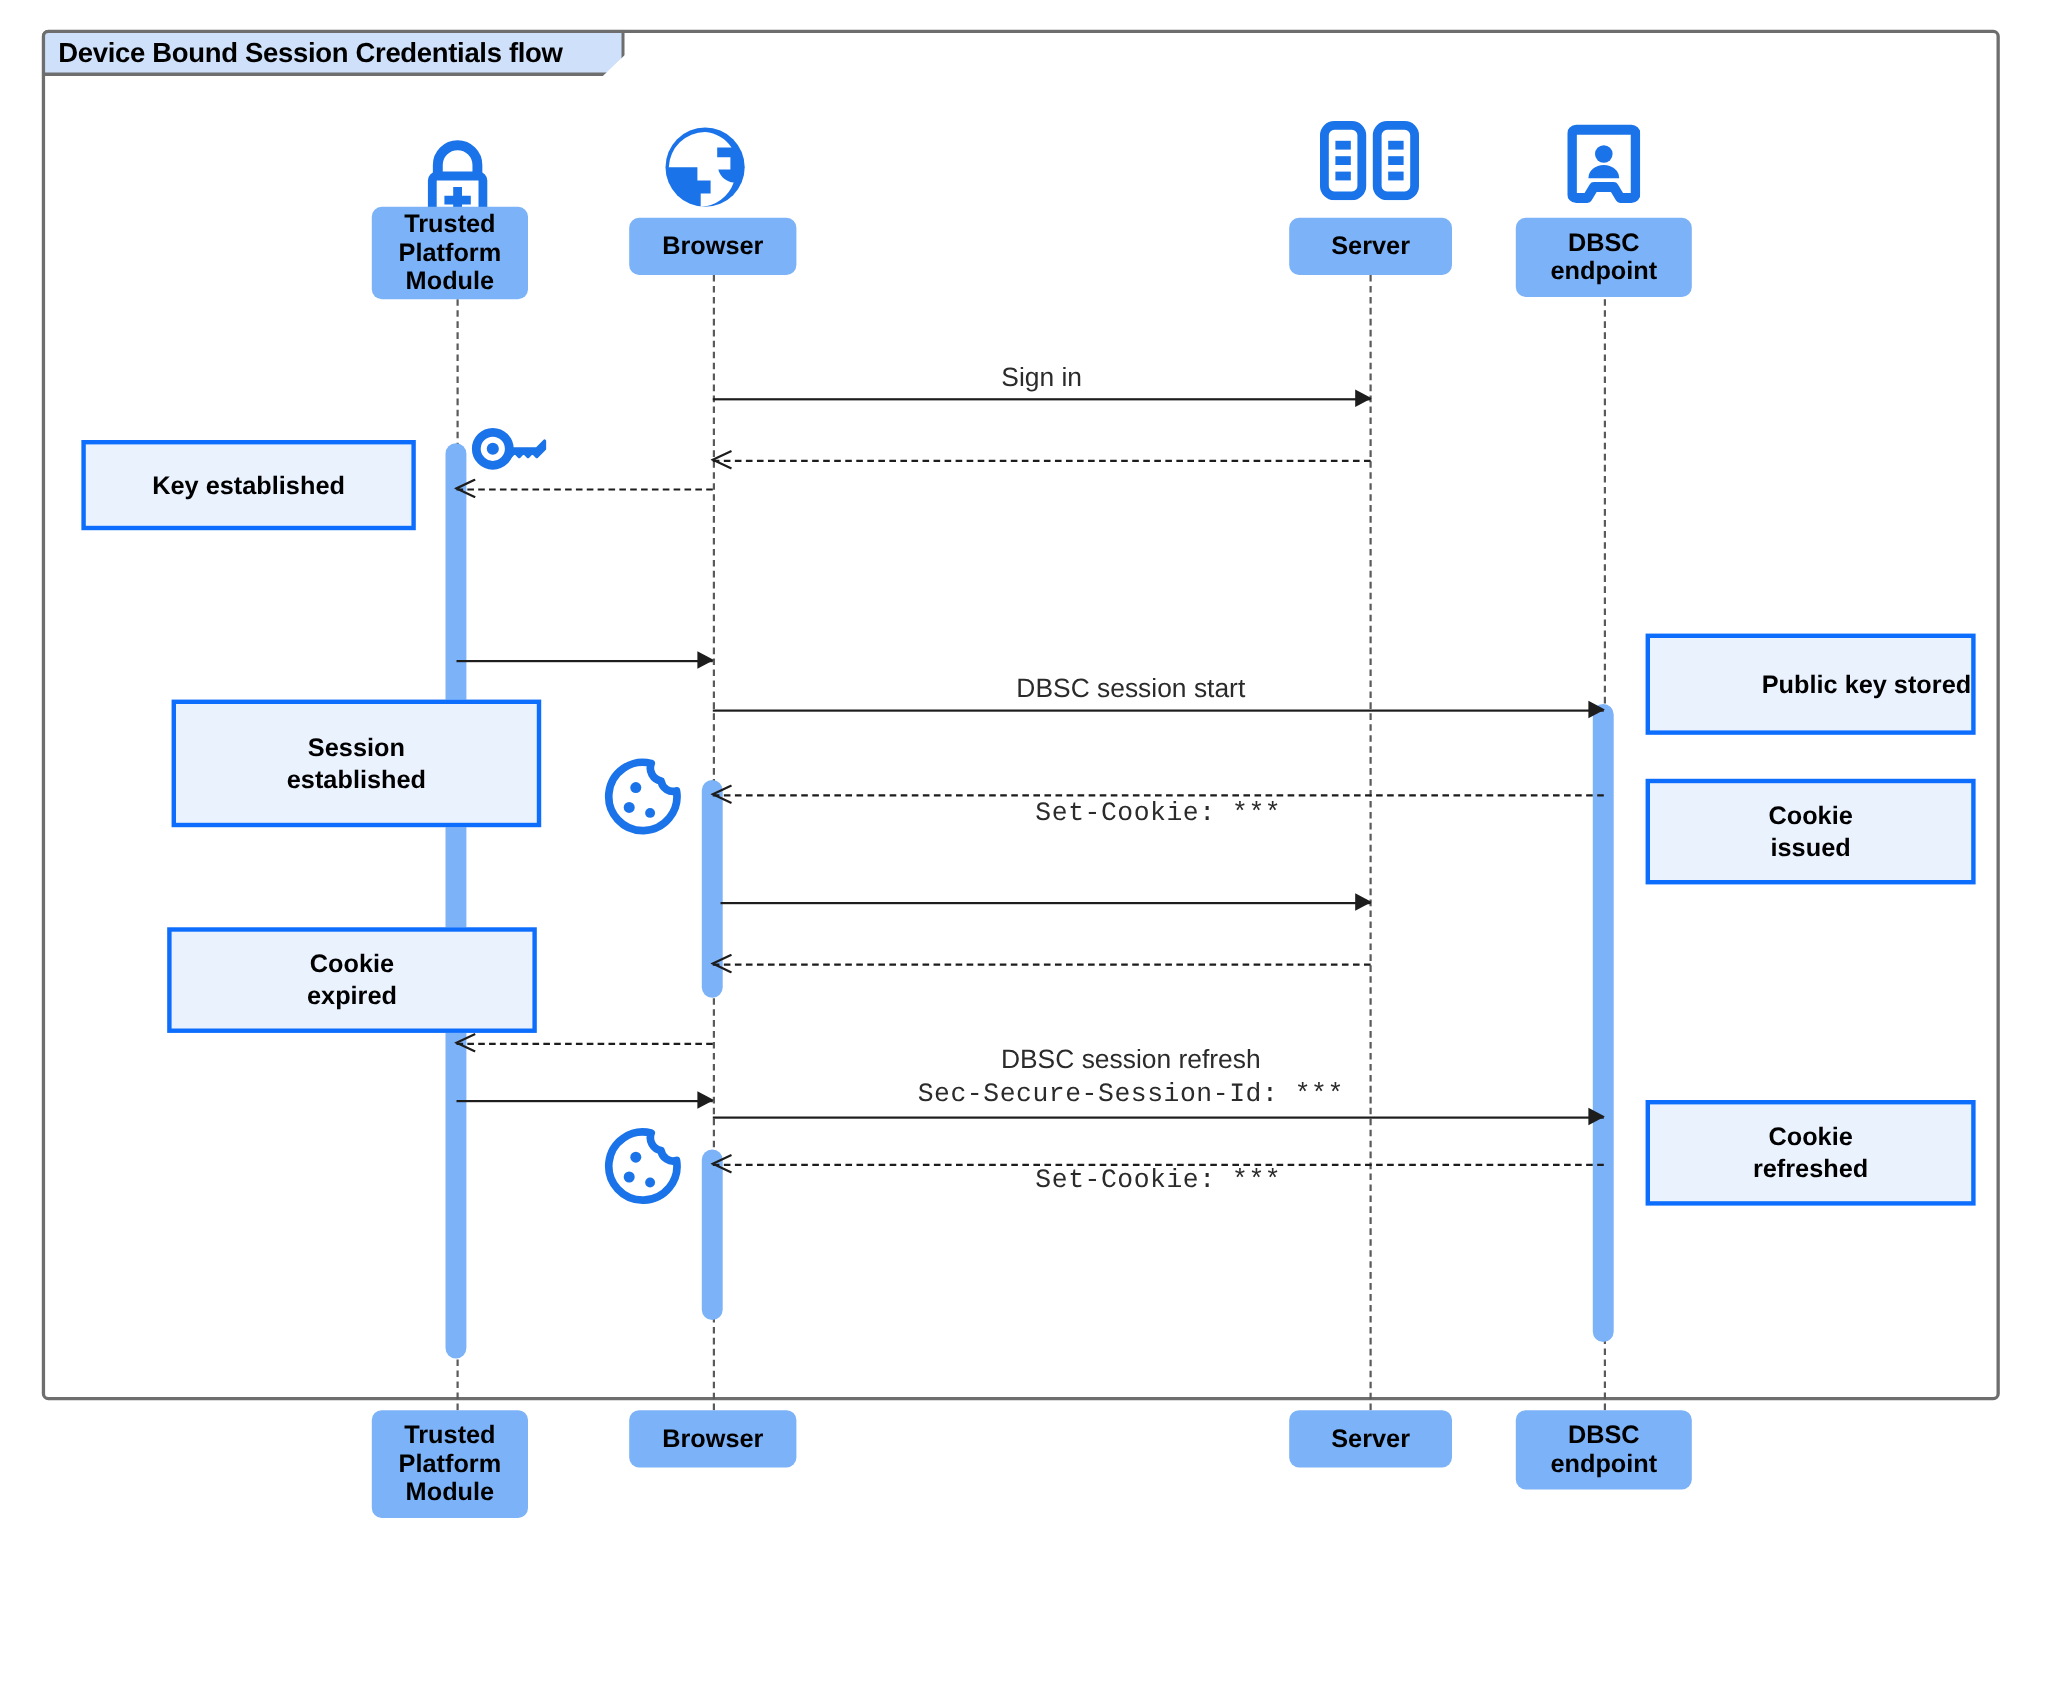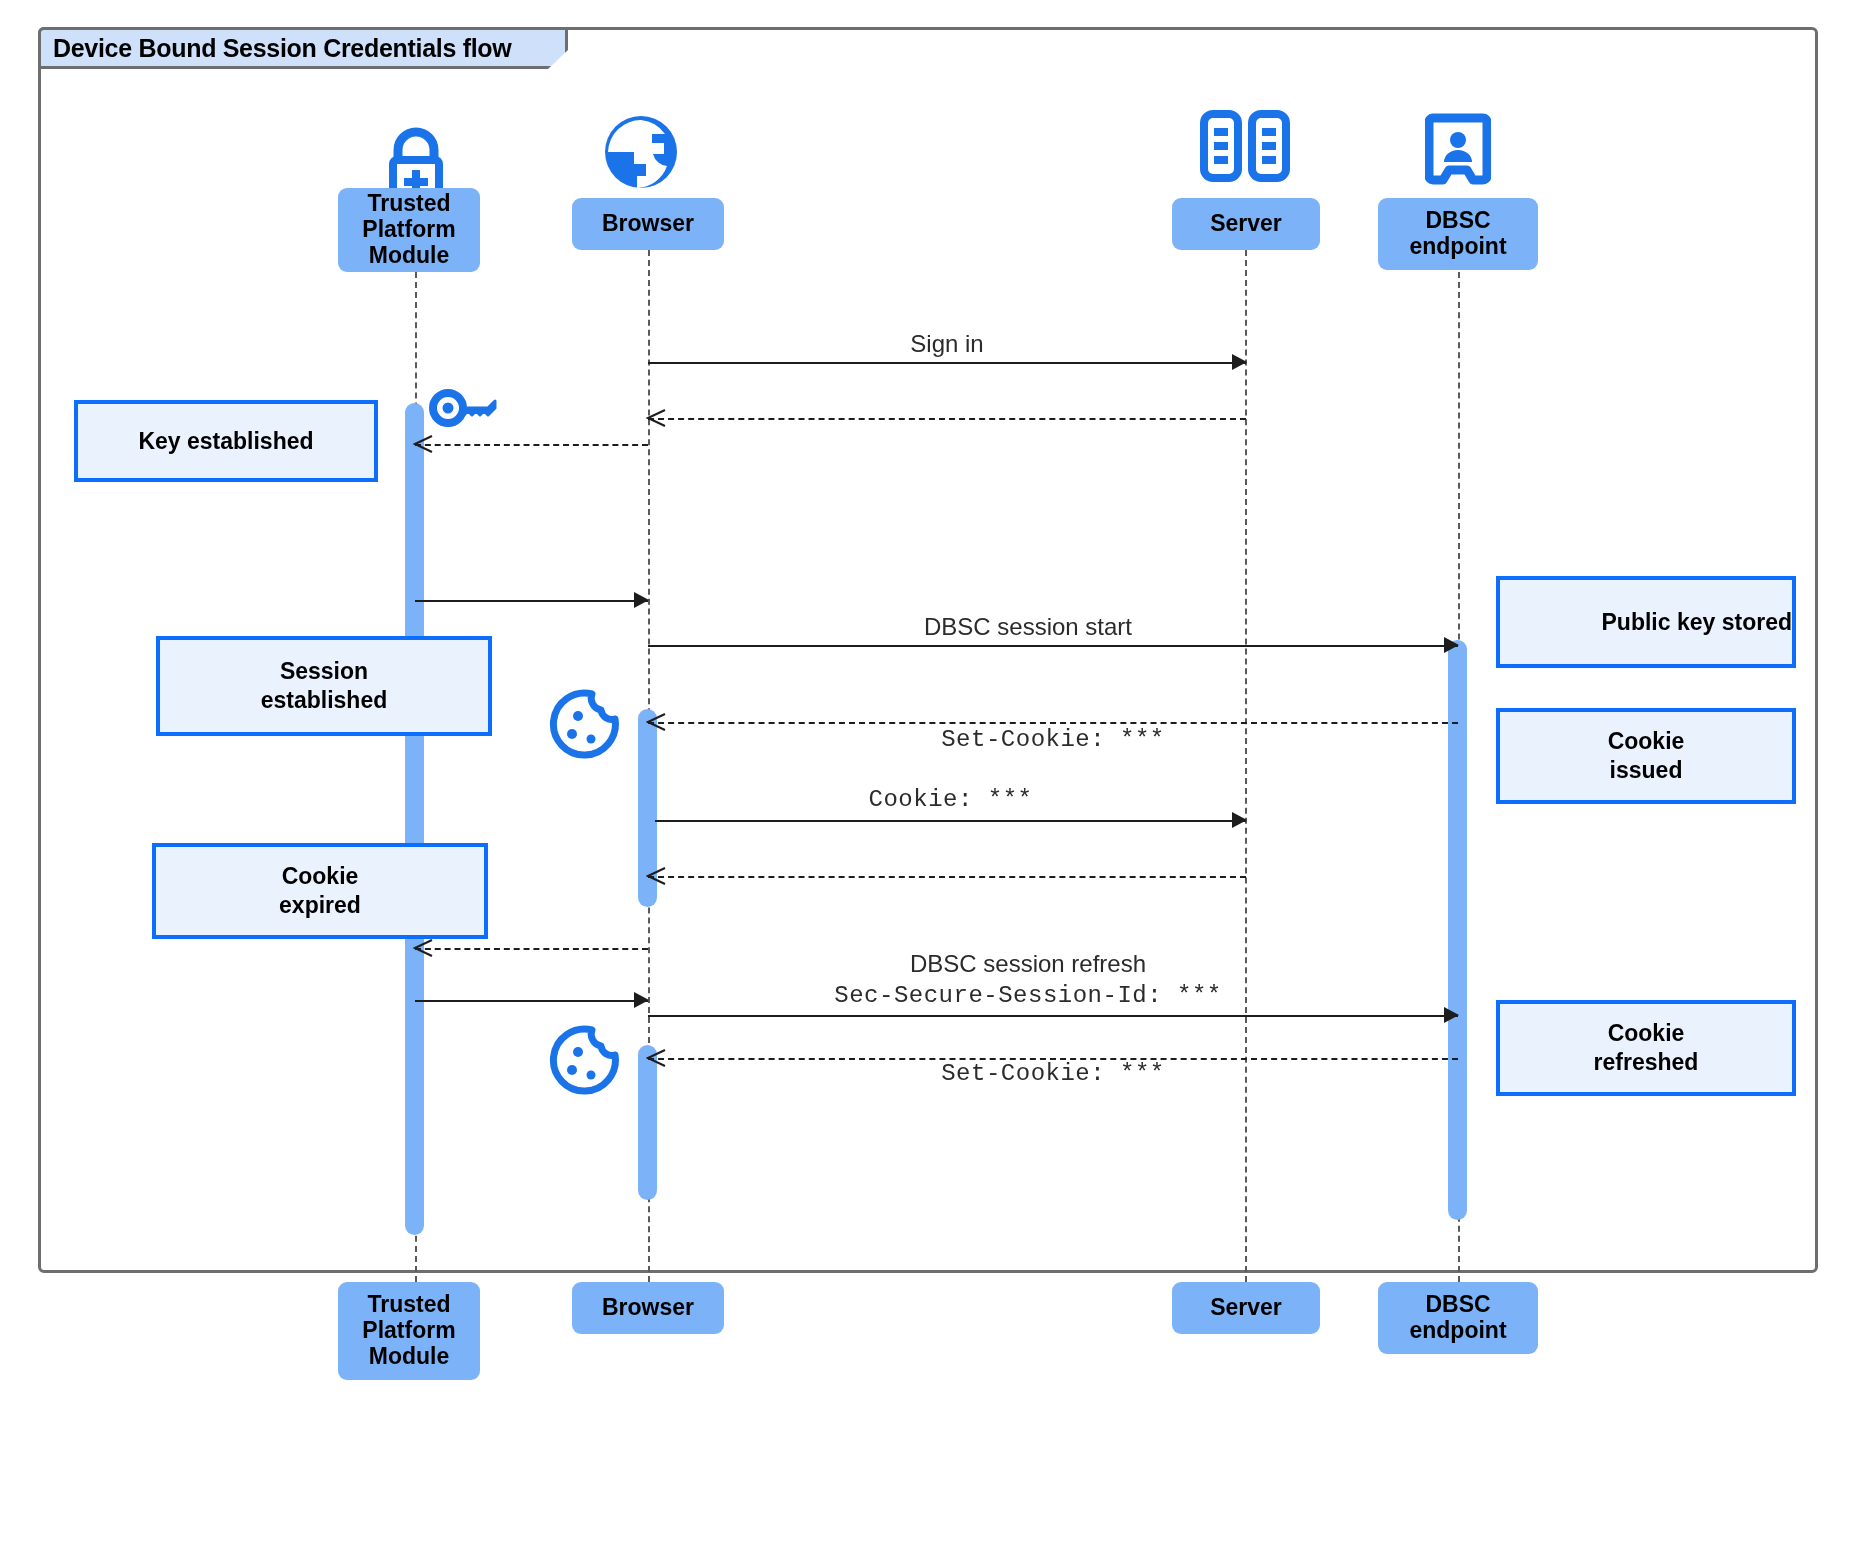--- a/index.html
+++ b/index.html
@@ -184,21 +184,20 @@
           <path d="M19 1 L2 9 L19 17" fill="none" stroke="#1d1d1d" stroke-width="2"></path>
         </svg>
     </div>
   </div>
   <div class="msglabel mono" style="left:648px;top:726px;width:810px;">Set-Cookie: ***</div>
 
   <div class="msg solid" style="left:655px;top:820px;width:591px;">
     <div class="line"></div>
     <div class="arrowhead right filled"></div>
   </div>
-  <div class="msglabel mono" style="left:655px;top:786px;width:591px;">Cookie: ***</div>
 
   <div class="msg dashed" style="left:648px;top:876px;width:598px;">
     <div class="line"></div>
     <div class="arrowhead left open">
       <svg width="20" height="18" viewBox="0 0 20 18">
           <path d="M19 1 L2 9 L19 17" fill="none" stroke="#1d1d1d" stroke-width="2"></path>
         </svg>
     </div>
   </div>
 
@@ -255,21 +254,21 @@
       <path d="M44 6 a31 31 0 1 0 23 25 a11 11 0 0 1 -14 -9 a12 12 0 0 1 -9 -16 z" fill="#fff" stroke="#1a73e8" stroke-width="7" stroke-linejoin="round"></path>
       <circle cx="30" cy="28" r="5" fill="#1a73e8"></circle>
       <circle cx="24" cy="46" r="5" fill="#1a73e8"></circle>
       <circle cx="43" cy="51" r="4.5" fill="#1a73e8"></circle>
     </svg>
   </div>
 
   <div class="note" style="left:74px;top:400px;width:304px;height:82px;">
     <span>Key established</span>
   </div>
-  <div class="note" style="left:156px;top:636px;width:336px;height:100px;">
+  <div class="note" style="left:156px;top:636px;width:336px;height:116px;">
     <span style="white-space:pre-line;">Session
 established</span>
   </div>
   <div class="note" style="left:152px;top:843px;width:336px;height:96px;">
     <span style="white-space:pre-line;">Cookie
 expired</span>
   </div>
   <div class="note" style="left:1496px;top:576px;width:300px;height:92px;justify-content:flex-end;">
     <span>Public key stored</span>
   </div>

